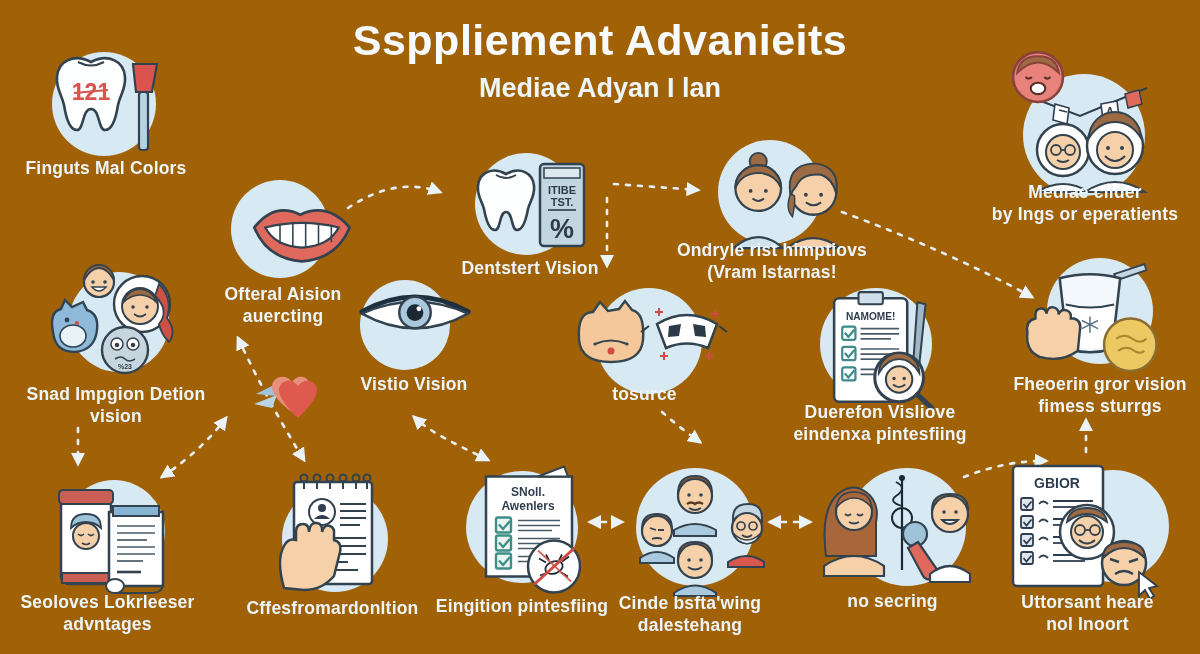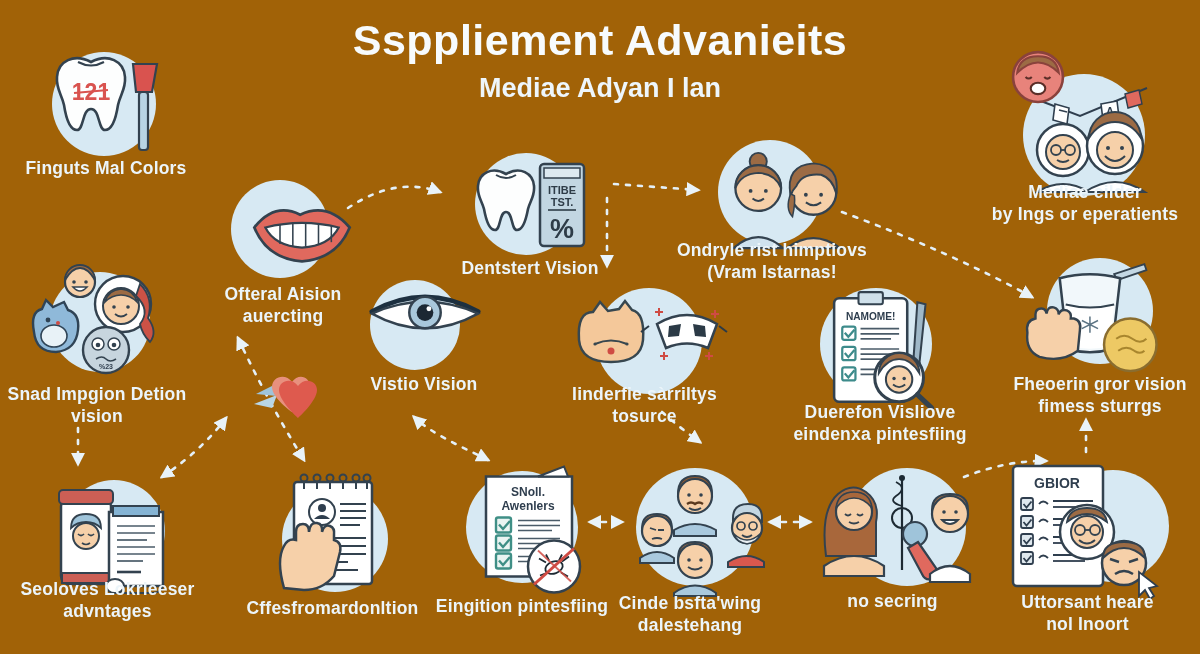--- a/index.html
+++ b/index.html
@@ -21,22 +21,22 @@
   #sub-title{font-size:27px;font-weight:700;margin-top:8px;color:#eef6fb;}
   #arrows{position:absolute;left:0;top:0;z-index:1;}
   .node{z-index:2;}
 
   
   #n-tooth{left:8px;top:48px;width:196px;height:160px}
   #n-smile{left:193px;top:178px;width:180px;height:152px}
   #n-dental{left:430px;top:148px;width:200px;height:135px}
   #n-women{left:672px;top:138px;width:200px;height:148px}
   #n-monits{left:985px;top:48px;width:200px;height:178px}
-  #n-snad{left:2px;top:262px;width:190px;height:168px}
-  #n-eye{left:334px;top:278px;width:180px;height:140px}
+  #n-snad{left:21px;top:262px;width:190px;height:168px}
+  #n-eye{left:324px;top:278px;width:180px;height:140px}
   #n-heart{left:252px;top:368px;width:72px;height:58px}
   #n-catglasses{left:552px;top:282px;width:185px;height:150px}
   #n-clipboard{left:790px;top:282px;width:180px;height:168px}
   #n-milk{left:1005px;top:248px;width:190px;height:168px}
   #n-jar{left:15px;top:470px;width:185px;height:172px}
   #n-notepad{left:240px;top:462px;width:185px;height:168px}
   #n-checklist{left:432px;top:458px;width:180px;height:170px}
   #n-family{left:600px;top:458px;width:180px;height:175px}
   #n-meditation{left:800px;top:458px;width:185px;height:175px}
   #n-gbior{left:995px;top:452px;width:185px;height:180px}
@@ -254,21 +254,20 @@
       <path d="M124 28 L136 30 L137 41 L126 40 Z" fill="#2b3a46"></path>
       <g stroke="#cf4b43" stroke-width="2">
         <path d="M90 12 v8 M86 16 h8"></path>
           <path d="M146 14 v8 M142 18 h8"></path>
         <path d="M95 56 v8 M91 60 h8"></path>
           <path d="M140 56 v8 M136 60 h8"></path>
       </g>
       <path d="M80 30 l-8 6 M150 30 l8 6" stroke="#2b3a46" stroke-width="2" fill="none"></path>
     </svg>
     <div class="label" style="top:102px">
-      <div>Iinderfie sàrriltys</div>
       <div>tosurce</div>
     </div>
   </div>
 
   <div class="node" id="n-clipboard">
     <div class="bubble" style="left:30px;top:6px;width:112px;height:112px"></div>
     <svg style="left:36px;top:6px" width="132" height="122" viewBox="0 0 130 120">
       <rect x="8" y="10" width="72" height="102" rx="5" fill="#ffffff" stroke="#33424f" stroke-width="2.5"></rect>
       <rect x="32" y="4" width="24" height="12" rx="2" fill="#cfe0ea" stroke="#33424f" stroke-width="2"></rect>
       <text x="44" y="31" text-anchor="middle" font-size="10" font-weight="bold" fill="#2f3e4e">NAMOME!</text>
@@ -346,21 +345,21 @@
           <line x1="66" y1="53" x2="104" y2="53"></line>
         <line x1="66" y1="60" x2="96" y2="60"></line>
           <line x1="66" y1="67" x2="104" y2="67"></line>
         <line x1="66" y1="74" x2="104" y2="74"></line>
           <line x1="66" y1="81" x2="92" y2="81"></line>
       </g>
       <line x1="66" y1="92" x2="90" y2="92" stroke="#33424f" stroke-width="2.6"></line>
       <ellipse cx="64" cy="106" rx="9" ry="7" fill="#ffffff" stroke="#33424f" stroke-width="2"></ellipse>
       <path d="M64 113 L102 113 Q112 112 112 104" fill="none" stroke="#33424f" stroke-width="2"></path>
     </svg>
-    <div class="label" style="top:109px">
+    <div class="label" style="top:122px">
       <div>Seoloves Lokrleeser</div>
       <div>advntages</div>
     </div>
   </div>
 
   <div class="node" id="n-notepad">
     <div class="bubble" style="left:42px;top:24px;width:106px;height:106px"></div>
     <svg style="left:34px;top:6px" width="115" height="124" viewBox="0 0 115 124">
       <rect x="20" y="14" width="78" height="102" rx="3" fill="#ffffff" stroke="#33424f" stroke-width="2.5"></rect>
       <g stroke="#33424f" stroke-width="2" fill="none">

